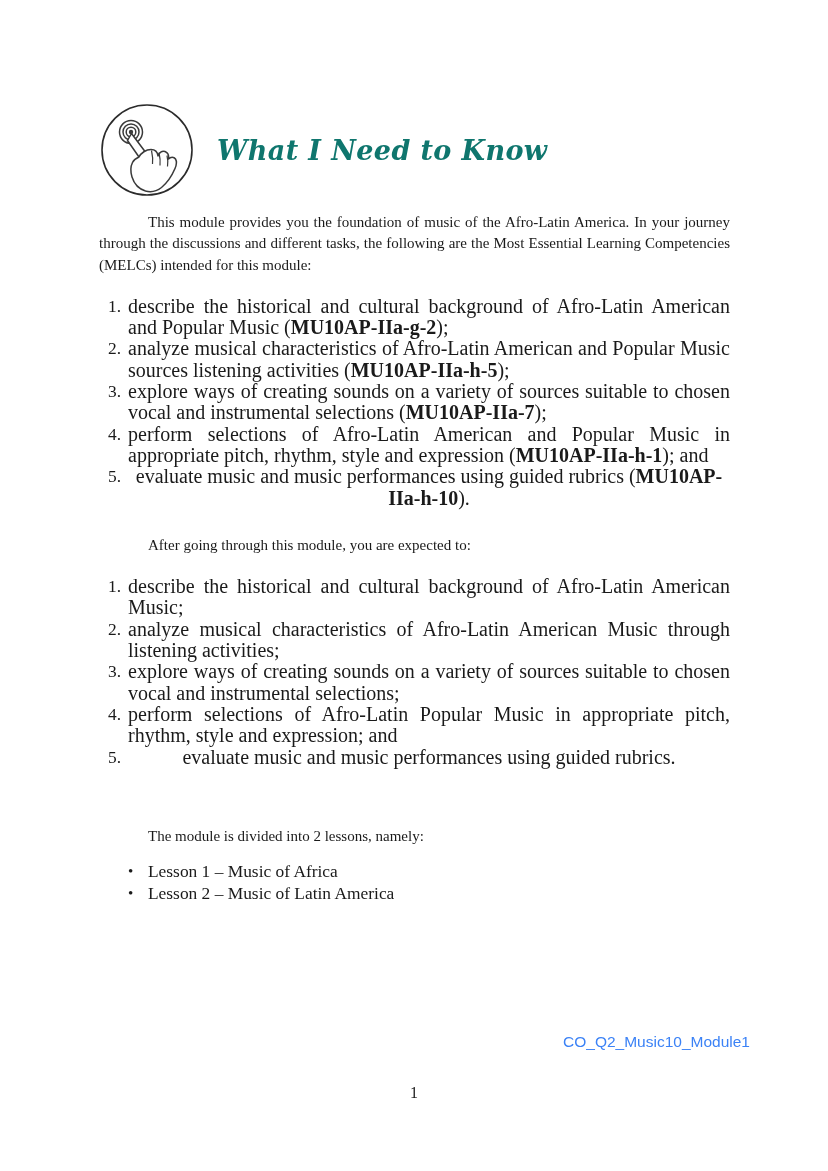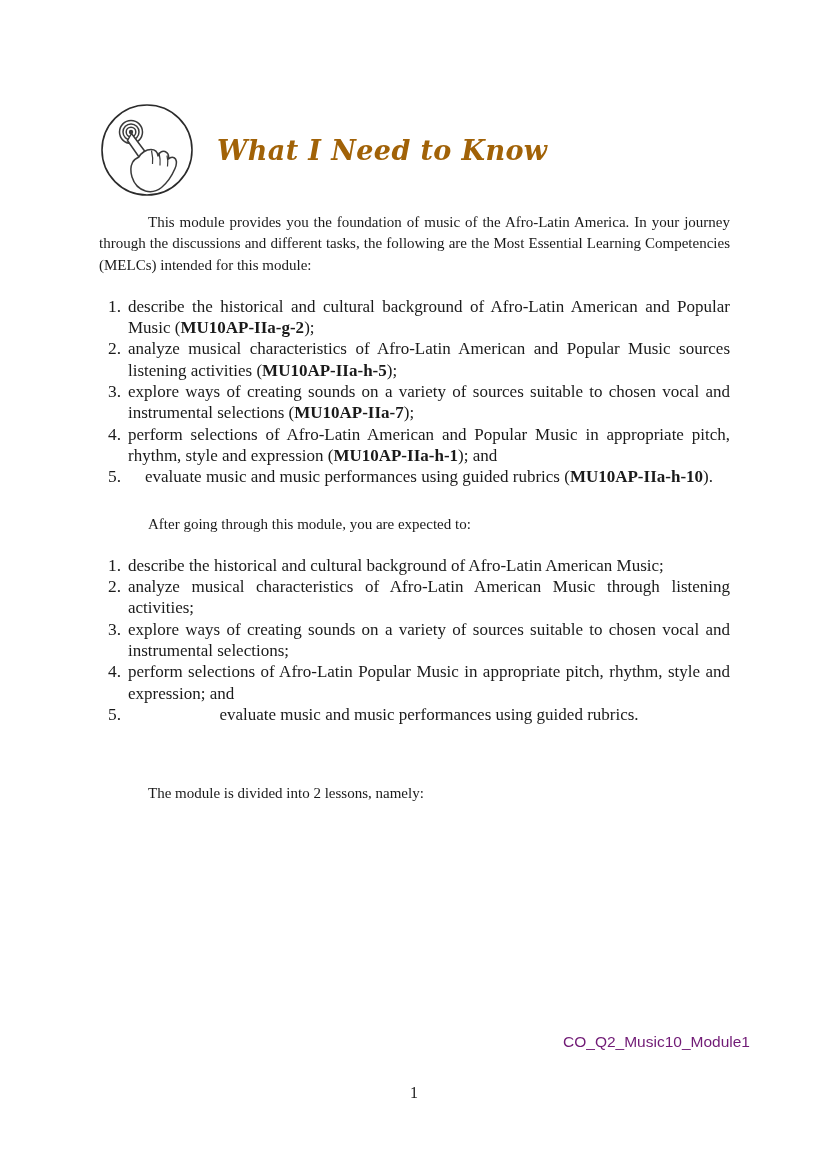--- a/index.html
+++ b/index.html
@@ -42,21 +42,21 @@
     width: 96px;
     height: 96px;
   }
   .header-title {
     margin-left: 22px;
     font-family: "DejaVu Serif", "Liberation Serif", serif;
     font-weight: bold;
     font-style: italic;
     font-size: 27px;
     letter-spacing: 0.4px;
-    color: #a16207;
+    color: #0f766e;
     white-space: nowrap;
   }
 
   
   .content {
     position: absolute;
     left: 99px;
     top: 212px;
     width: 631px;
   }
@@ -78,21 +78,21 @@
   ol.melc {
     margin: 0;
     padding: 0;
     list-style: none;
     counter-reset: melc;
   }
   ol.melc > li {
     counter-increment: melc;
     position: relative;
     padding-left: 29px;
-    font-size: 17px;
+    font-size: 20px;
     line-height: 21.3px;
     text-align: justify;
     text-justify: inter-word;
   }
   ol.melc > li::before {
     content: counter(melc) ".";
     position: absolute;
     left: 0;
     top: 0;
     width: 22px;
@@ -129,21 +129,21 @@
     font-weight: bold;
   }
 
   
   .footer-code {
     position: absolute;
     right: 78px;
     top: 1033px;
     font-family: "Liberation Sans", "DejaVu Sans", sans-serif;
     font-size: 15.5px;
-    color: #701a75;
+    color: #3b82f6;
     white-space: nowrap;
   }
   .page-number {
     position: absolute;
     left: 0;
     right: 0;
     top: 1084px;
     text-align: center;
     font-size: 16px;
     color: #1a1a1a;
@@ -209,19 +209,23 @@
       <li>perform selections of Afro-Latin Popular Music in appropriate pitch, rhythm, style and expression; and</li>
       <li>evaluate music and music performances using guided rubrics.</li>
     </ol>
 
     <div class="spacer-60"></div>
 
     <p class="para">The module is divided into 2 lessons, namely:</p>
 
     <div class="spacer-14"></div>
 
+    <ul class="lessons">
+      <li>Lesson 1 – Music of Africa</li>
+      <li>Lesson 2 – Music of Latin America</li>
+    </ul>
 
   </div>
 
   <div class="footer-code">CO_Q2_Music10_Module1</div>
   <div class="page-number">1</div>
 
 </div>
 
 </body></html>

